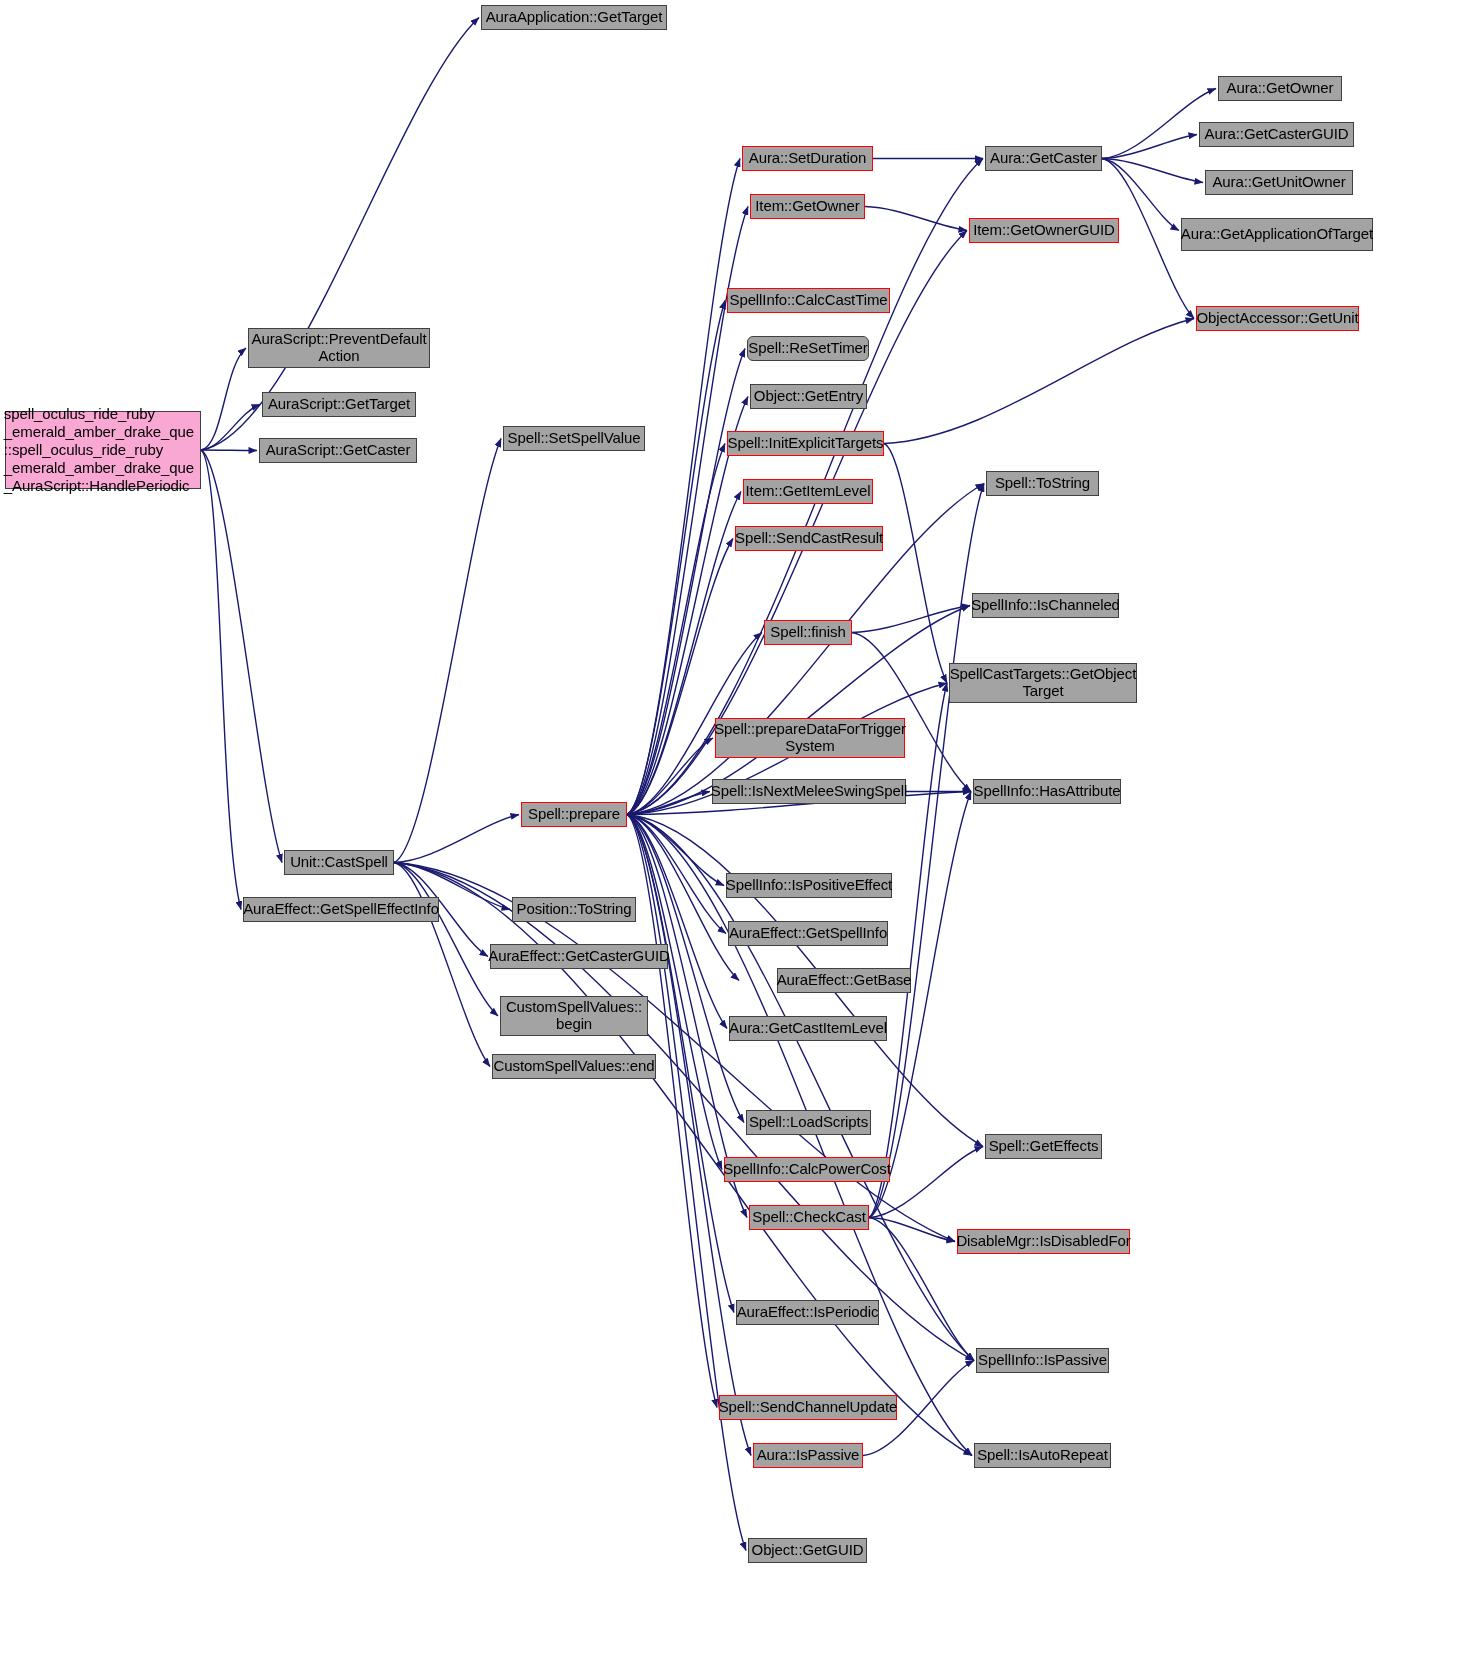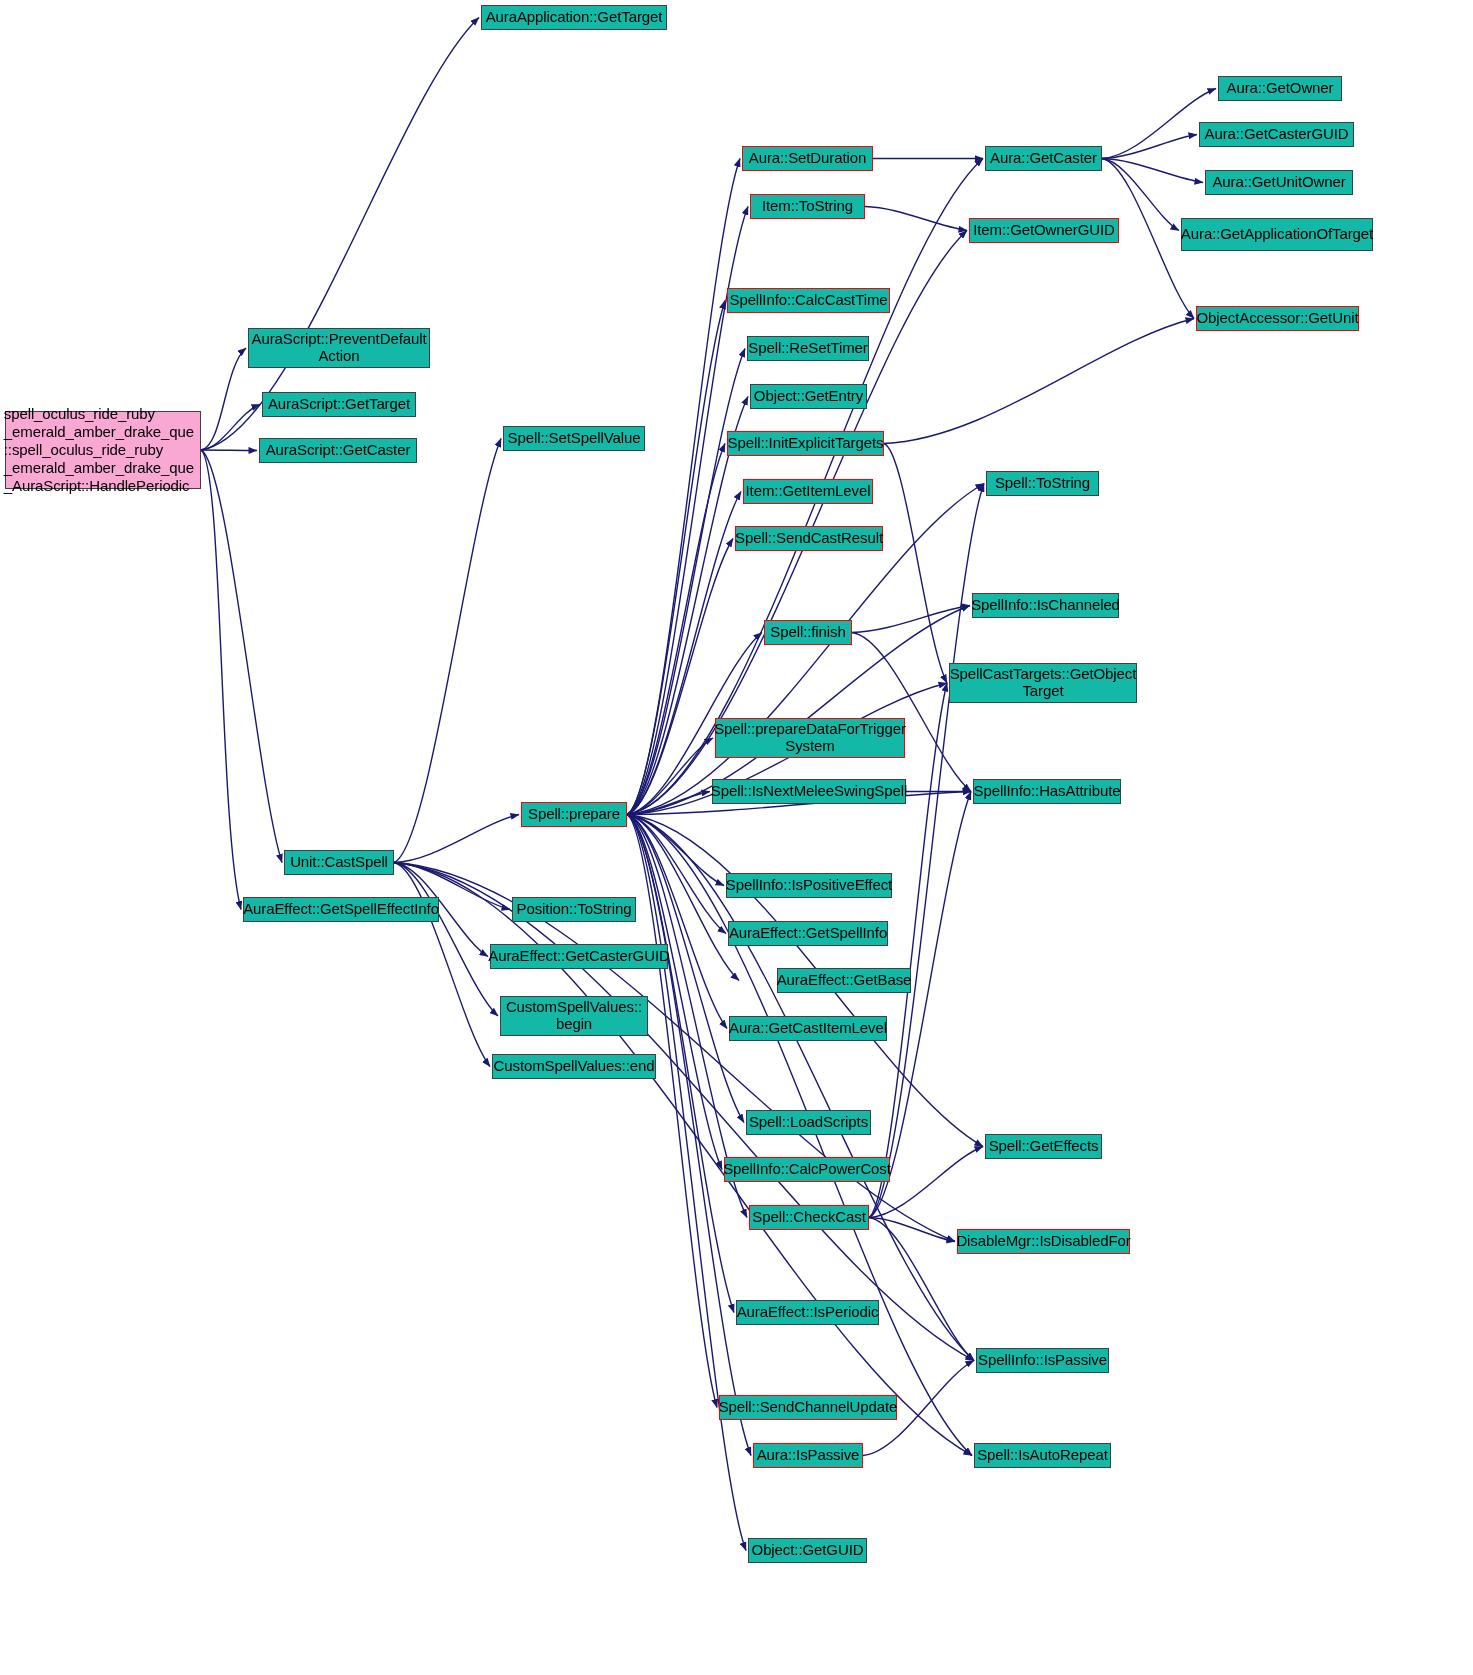--- a/index.html
+++ b/index.html
@@ -23,21 +23,21 @@
     height: 1675px;
     pointer-events: none;
   }
   .node {
     position: absolute;
     box-sizing: border-box;
     display: flex;
     align-items: center;
     justify-content: center;
     text-align: center;
-    background: #14b8a6;
+    background: #a3a3a3;
     border: 1px solid #404040;
     color: #000000;
     font-size: 15px;
     line-height: 1.12;
     letter-spacing: -0.1px;
     white-space: pre-line;
     padding: 0 8px;
     z-index: 3;
   }
   .node.red {
@@ -139,26 +139,26 @@
 _emerald_amber_drake_que
 ::spell_oculus_ride_ruby
 _emerald_amber_drake_que
 _AuraScript::HandlePeriodic</span></div>
       <div class="node" style="left: 481px; top: 5px; width: 186px; height: 25px;"><span class="lbl">AuraApplication::GetTarget</span></div>
       <div class="node" style="left: 1218px; top: 76px; width: 124px; height: 25px;"><span class="lbl">Aura::GetOwner</span></div>
       <div class="node" style="left: 1199px; top: 122px; width: 155px; height: 25px;"><span class="lbl">Aura::GetCasterGUID</span></div>
       <div class="node" style="left: 985px; top: 146px; width: 117px; height: 25px;"><span class="lbl">Aura::GetCaster</span></div>
       <div class="node" style="left: 1205px; top: 170px; width: 148px; height: 25px;"><span class="lbl">Aura::GetUnitOwner</span></div>
       <div class="node red" style="left: 742px; top: 146px; width: 131px; height: 25px;"><span class="lbl">Aura::SetDuration</span></div>
-      <div class="node red" style="left: 750px; top: 194px; width: 115px; height: 25px;"><span class="lbl">Item::ToString</span></div>
+      <div class="node red" style="left: 750px; top: 194px; width: 115px; height: 25px;"><span class="lbl">Item::GetOwner</span></div>
       <div class="node red" style="left: 969px; top: 218px; width: 150px; height: 25px;"><span class="lbl">Item::GetOwnerGUID</span></div>
       <div class="node" style="left: 1181px; top: 218px; width: 192px; height: 33px;"><span class="lbl">Aura::GetApplicationOfTarget</span></div>
       <div class="node red" style="left: 1196px; top: 306px; width: 163px; height: 25px;"><span class="lbl">ObjectAccessor::GetUnit</span></div>
       <div class="node red" style="left: 727px; top: 288px; width: 163px; height: 25px;"><span class="lbl">SpellInfo::CalcCastTime</span></div>
-      <div class="node" style="left: 747px; top: 336px; width: 122px; height: 25px;"><span class="lbl">Spell::ReSetTimer</span></div>
+      <div class="node" style="left: 747px; top: 336px; width: 122px; height: 25px; border-radius: 6px;"><span class="lbl">Spell::ReSetTimer</span></div>
       <div class="node" style="left: 750px; top: 384px; width: 117px; height: 25px;"><span class="lbl">Object::GetEntry</span></div>
       <div class="node red" style="left: 727px; top: 431px; width: 157px; height: 25px;"><span class="lbl">Spell::InitExplicitTargets</span></div>
       <div class="node red" style="left: 743px; top: 479px; width: 130px; height: 25px;"><span class="lbl">Item::GetItemLevel</span></div>
       <div class="node red" style="left: 735px; top: 526px; width: 148px; height: 25px;"><span class="lbl">Spell::SendCastResult</span></div>
       <div class="node" style="left: 986px; top: 471px; width: 113px; height: 25px;"><span class="lbl">Spell::ToString</span></div>
       <div class="node" style="left: 972px; top: 593px; width: 147px; height: 25px;"><span class="lbl">SpellInfo::IsChanneled</span></div>
       <div class="node" style="left: 503px; top: 426px; width: 142px; height: 25px;"><span class="lbl">Spell::SetSpellValue</span></div>
       <div class="node red" style="left: 764px; top: 620px; width: 88px; height: 25px;"><span class="lbl">Spell::finish</span></div>
       <div class="node" style="left: 949px; top: 663px; width: 188px; height: 40px;"><span class="lbl">SpellCastTargets::GetObject
 Target</span></div>

